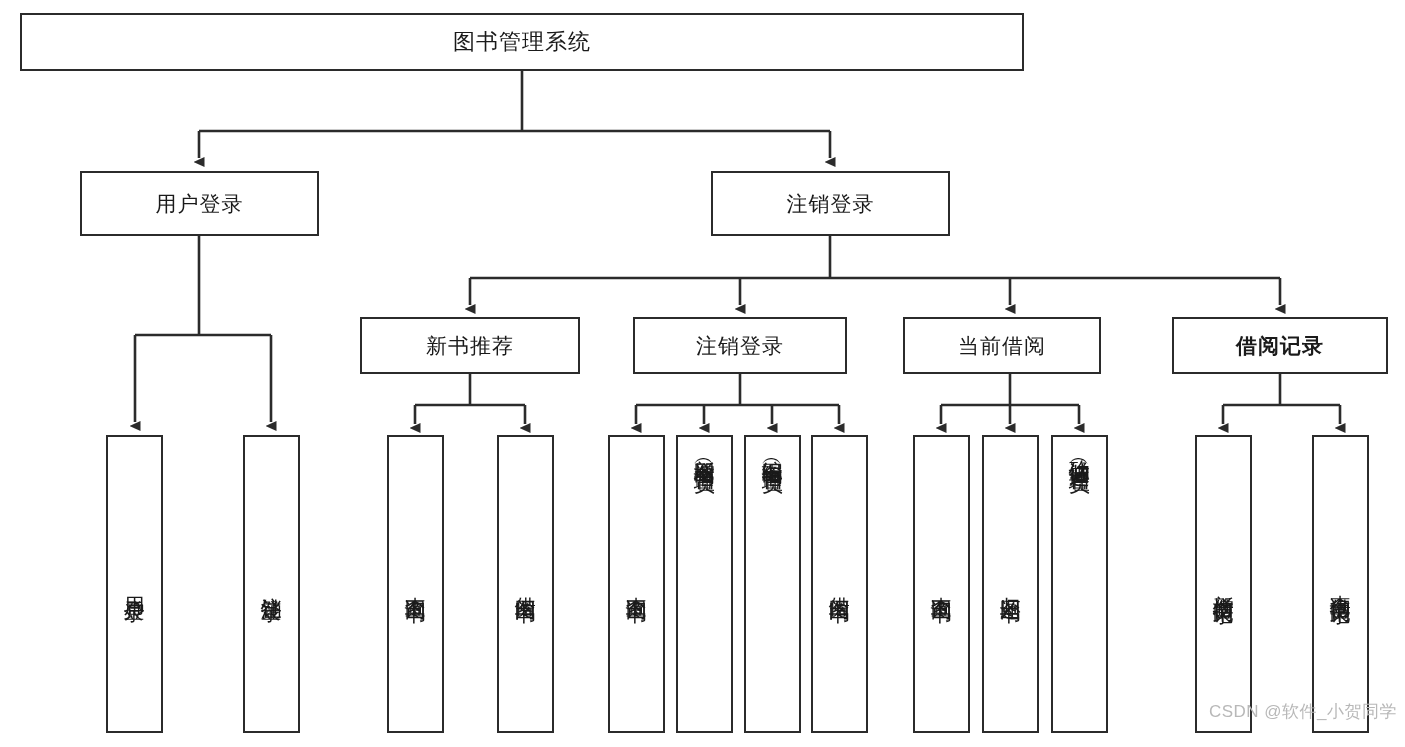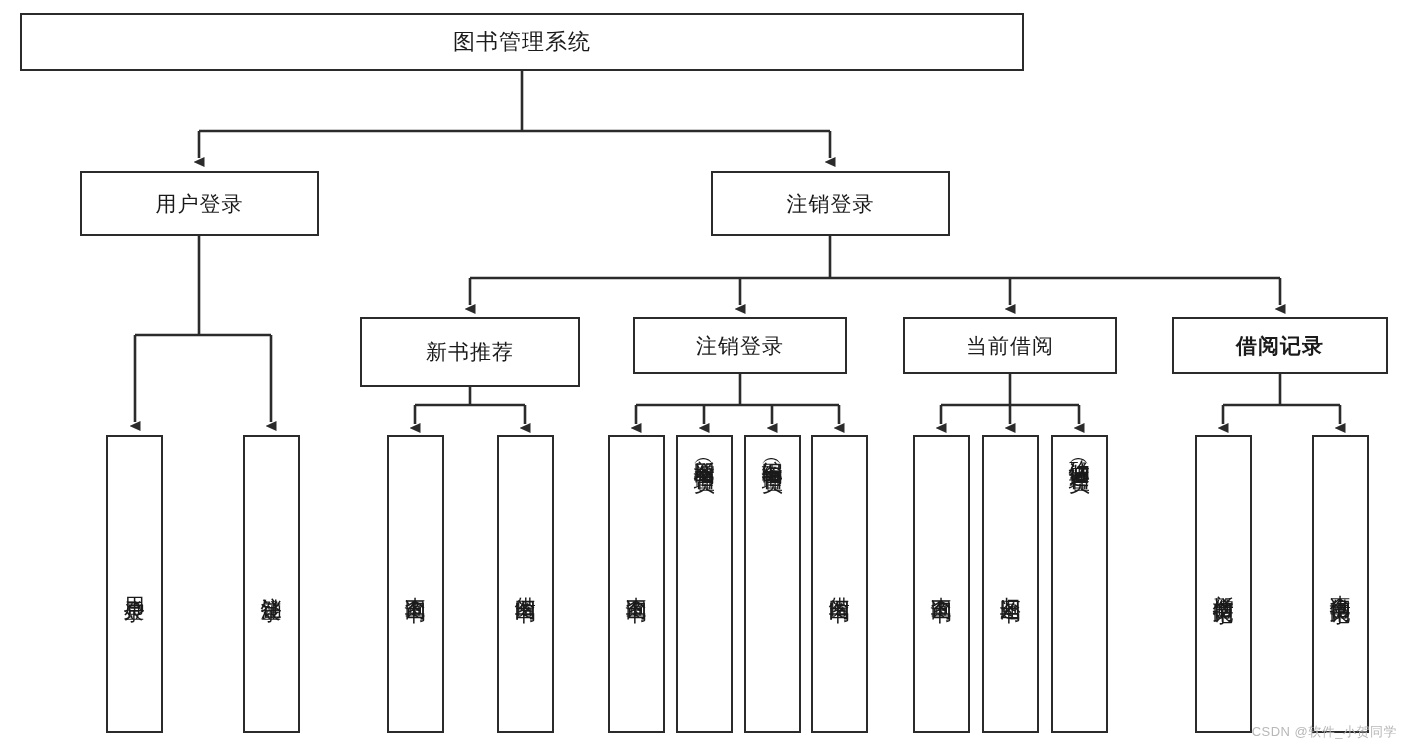--- a/index.html
+++ b/index.html
@@ -65,22 +65,22 @@
     align-items: center;
     justify-content: center;
   }
   .leaf-inner.top {
     align-items: flex-start;
     padding-top: 6px;
   }
   .watermark {
     position: absolute;
     right: 8px;
-    bottom: 6px;
-    font-size: 13px;
+    bottom: 24px;
+    font-size: 17px;
     color: #b8b8b8;
     letter-spacing: 0.5px;
     white-space: nowrap;
   }
 </style>
 </head>
 <body>
 
 <div id="diagram-root">
 
@@ -138,27 +138,27 @@
     <span>图书管理系统</span>
   </div>
 
   <div class="node horizontal" style="left:80px; top:171px; width:239px; height:65px;">
     <span>用户登录</span>
   </div>
   <div class="node horizontal" style="left:711px; top:171px; width:239px; height:65px;">
     <span>注销登录</span>
   </div>
 
-  <div class="node horizontal" style="left:360px; top:317px; width:220px; height:70px;">
+  <div class="node horizontal" style="left:360px; top:317px; width:220px; height:57px;">
     <span>新书推荐</span>
   </div>
   <div class="node horizontal" style="left:633px; top:317px; width:214px; height:57px;">
     <span>注销登录</span>
   </div>
-  <div class="node horizontal" style="left:903px; top:317px; width:214px; height:57px;">
+  <div class="node horizontal" style="left:903px; top:317px; width:198px; height:57px;">
     <span>当前借阅</span>
   </div>
   <div class="node horizontal" style="left:1172px; top:317px; width:216px; height:57px;font-weight:bold;">
     <span>借阅记录</span>
   </div>
 
   <div class="node leaf" style="left:106px; top:435px; width:57px; height:298px;">
     <div class="leaf-inner">
       <span class="leaf-label">用户登录</span>
     </div>

